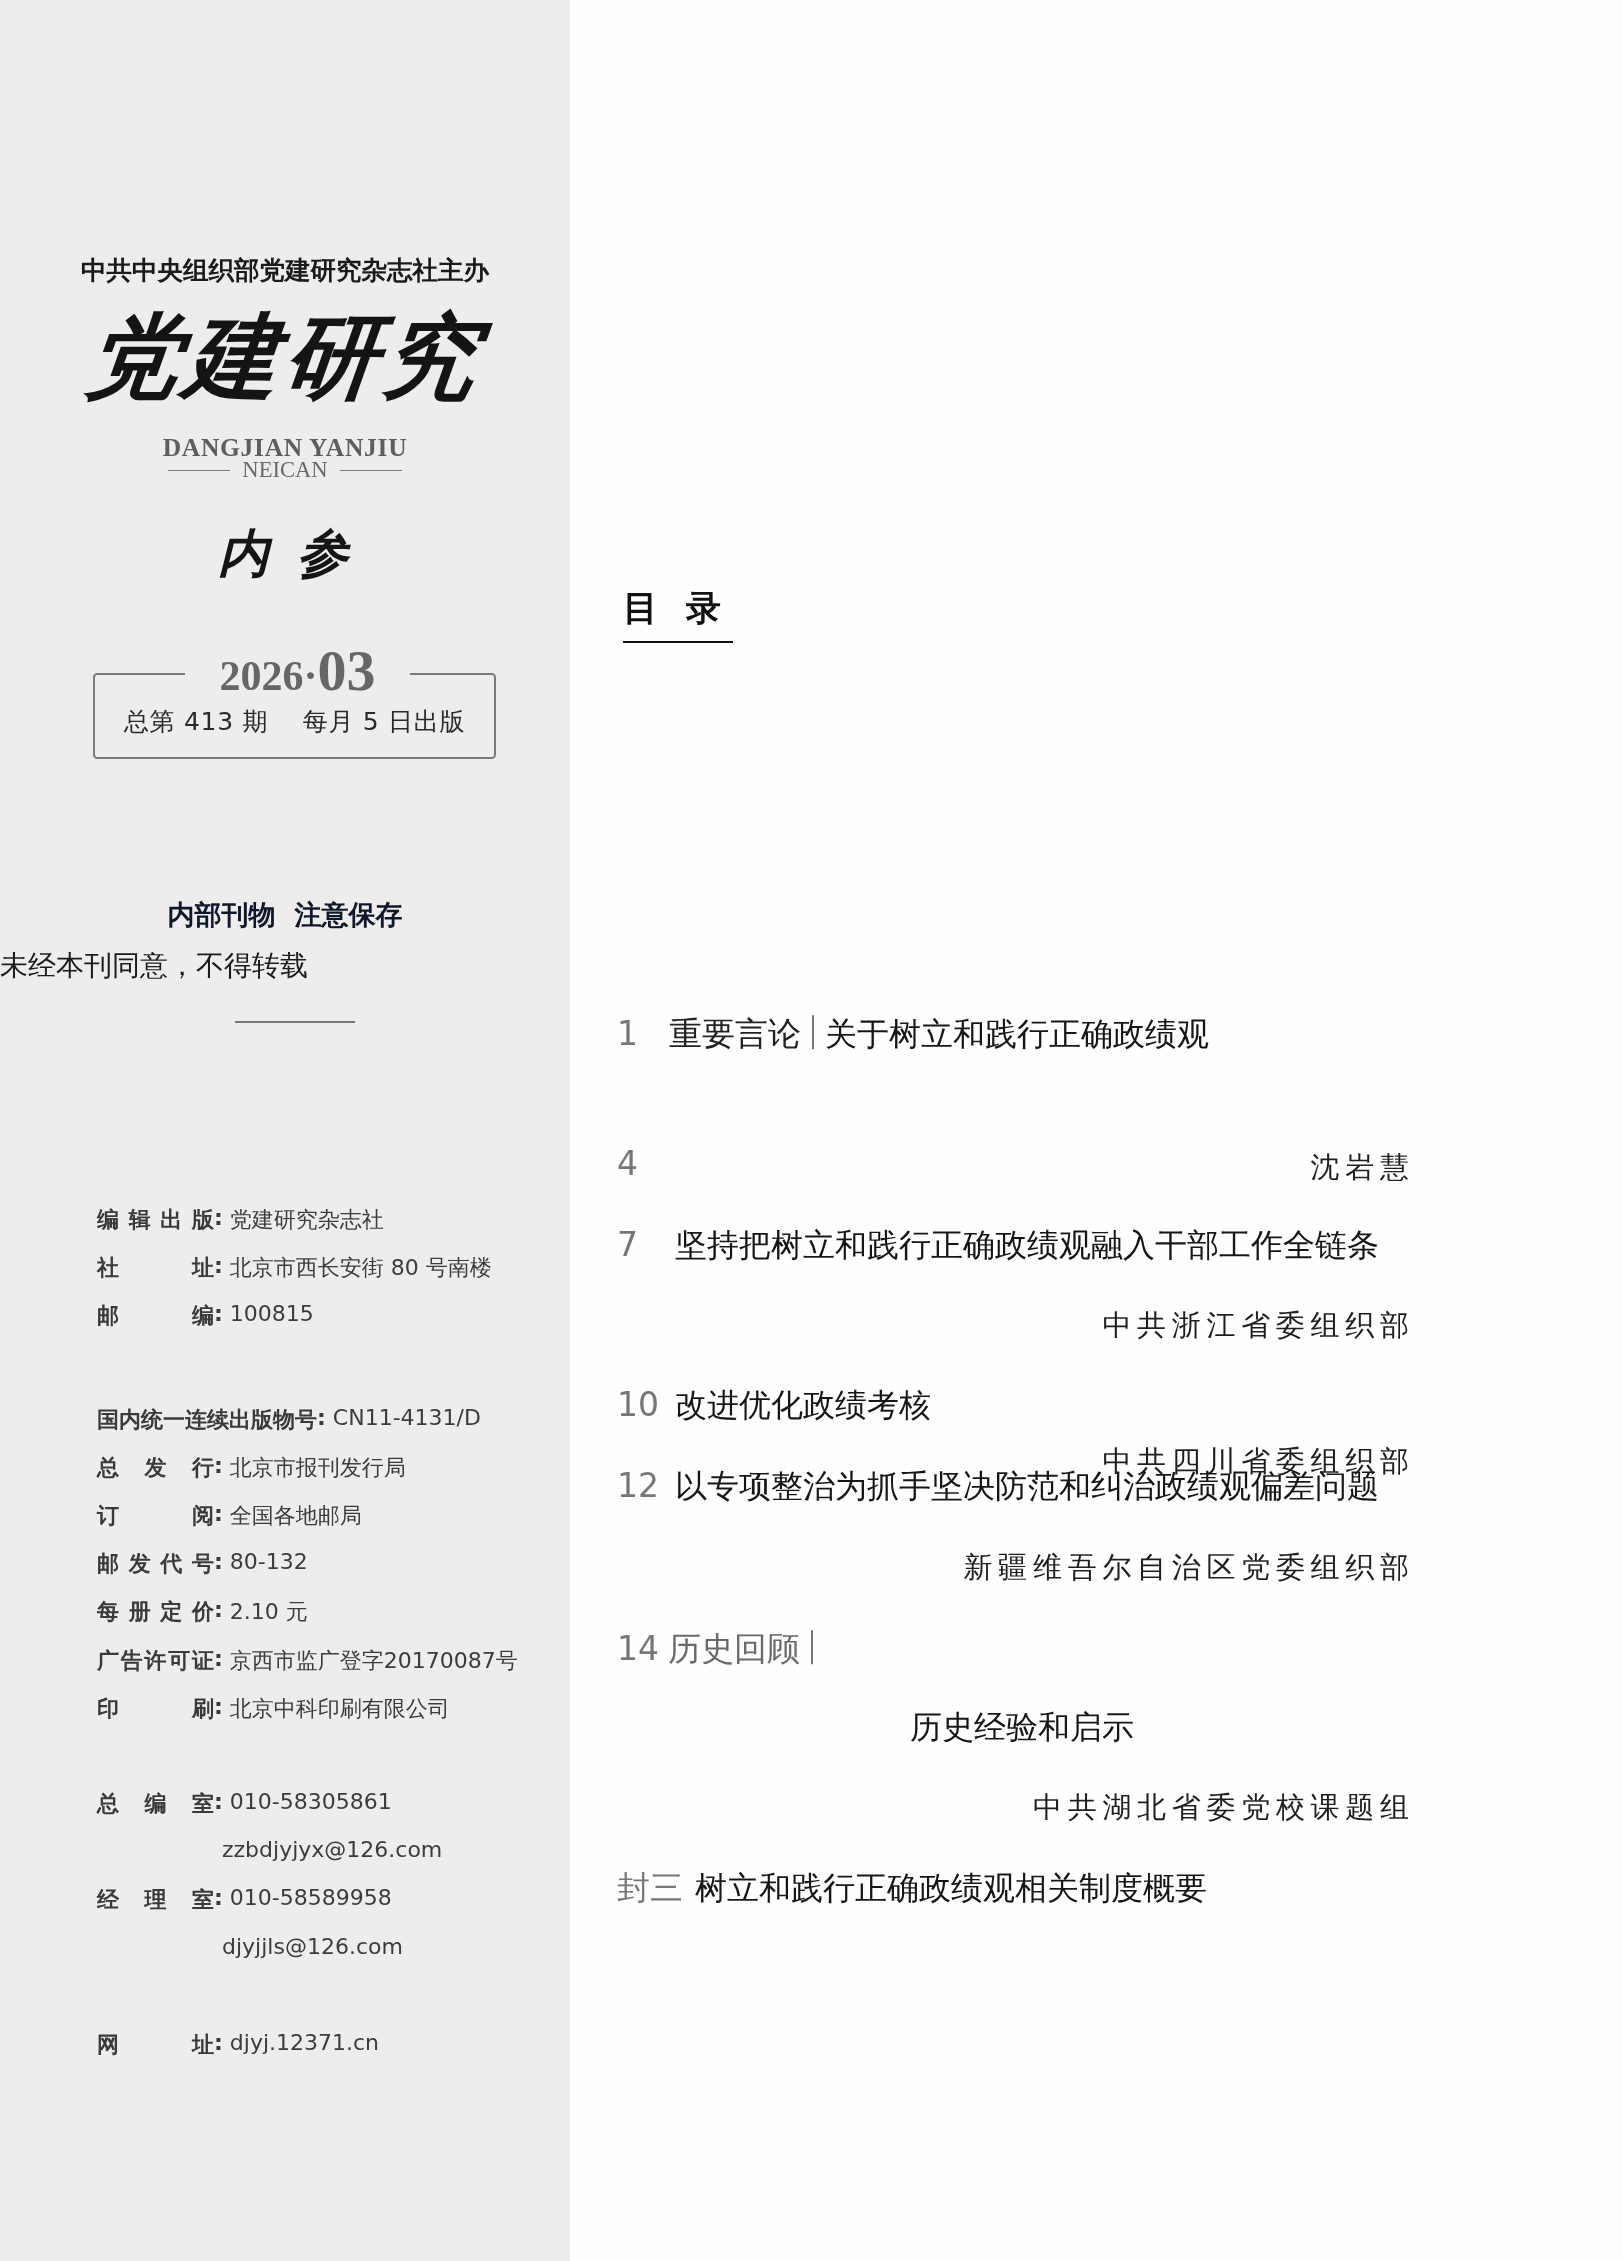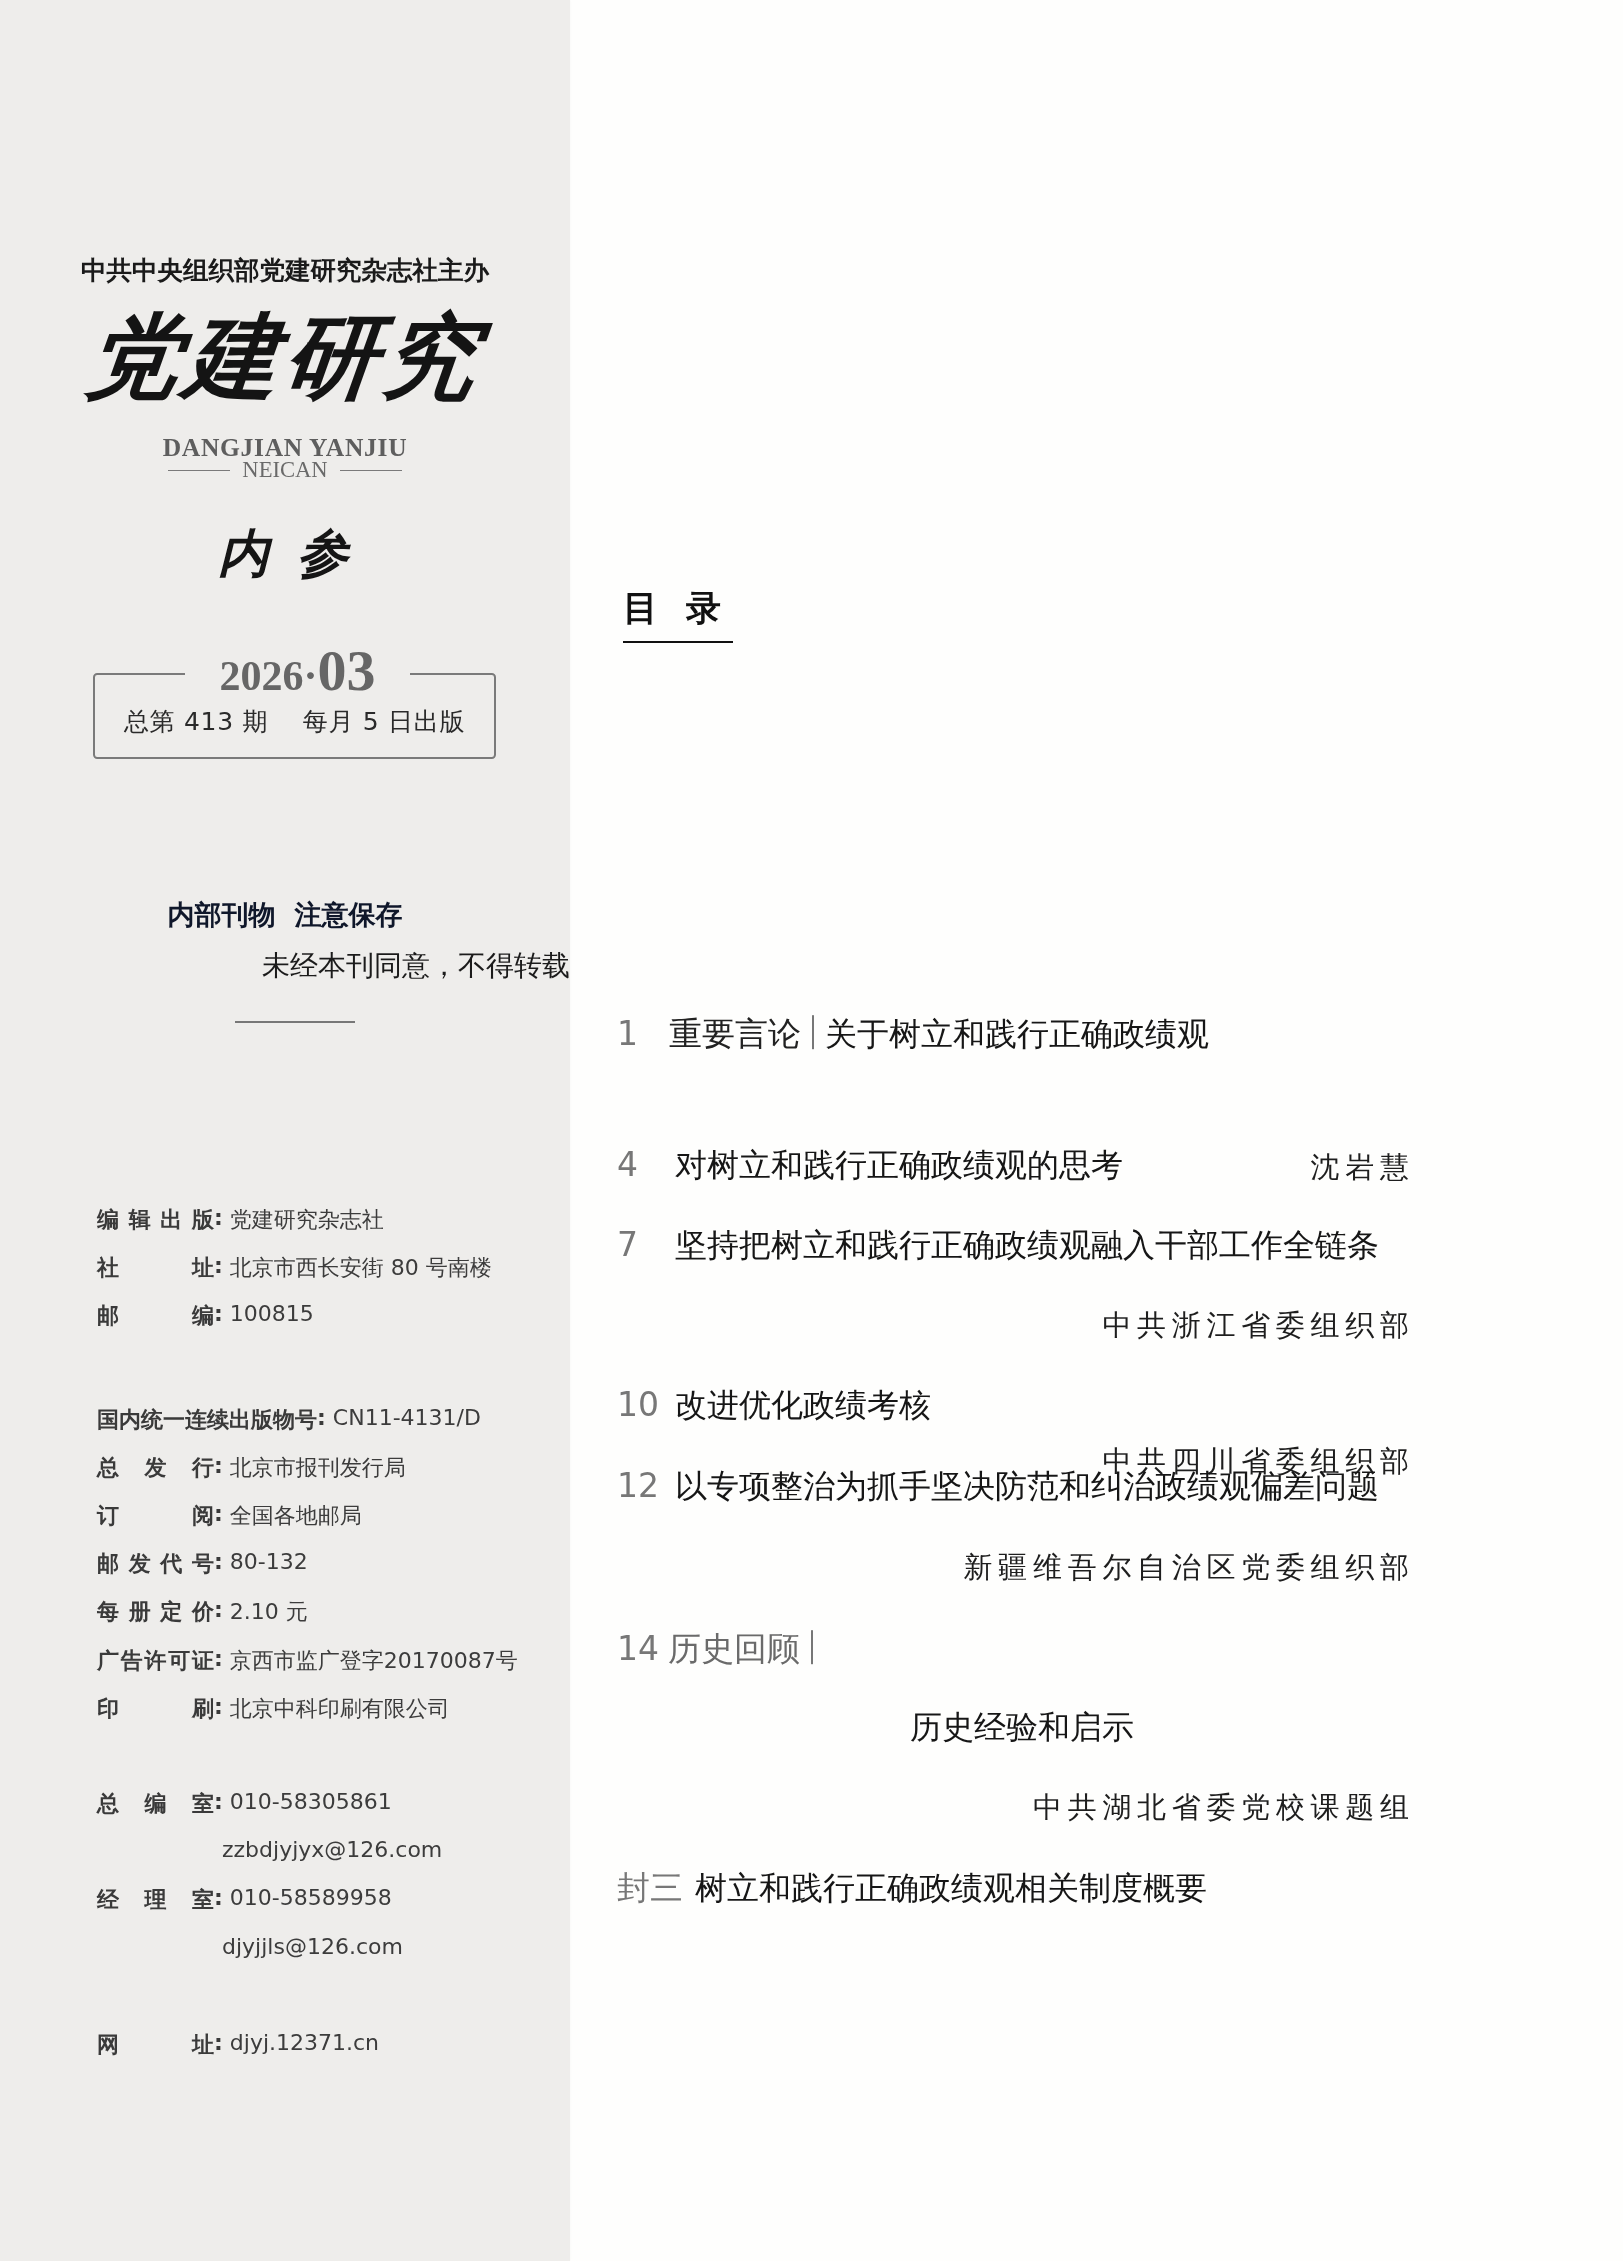--- a/index.html
+++ b/index.html
@@ -66,21 +66,21 @@
     left: 93px; width: 403px; top: 705px; text-align: center;
     font-size: 25px; color: #2a2a2a; letter-spacing: 0.7px; white-space: nowrap;
   }
 
   
   .notice1 {
     left: 0; width: 570px; top: 897px; text-align: center;
     font-size: 27px; font-weight: bold; color: #0f172a;
   }
   .notice2 {
-    left: 0; width: 570px; top: 947px; text-align: right;
+    left: 0; width: 570px; top: 947px; text-align: left;
     font-size: 28px; color: #1b1b1b;
   }
   .notice-rule { left: 235px; top: 1021px; width: 120px; height: 0; border-top: 2.1px solid #777; }
 
   
   .info { left: 97px; width: 467px; font-size: 22px; color: #3a3a3a; }
   .info .row { position: absolute; left: 0; white-space: nowrap; display: flex; }
   .info .lbl { font-weight: bold; color: #3a3a3a; display: inline-block; width: 117px; text-align-last: justify; }
   .info .lbl.auto { width: auto; text-align-last: auto; }
   .info .colon { font-weight: bold; margin-right: 7px; }
@@ -214,21 +214,20 @@
 
 <div class="toc-item" style="top:1011px;">
   <span class="toc-num" style="width:52px;">1</span>
   <span class="toc-section">重要言论</span>
   <span class="toc-bar"></span>
   <span class="toc-title-text">关于树立和践行正确政绩观</span>
 </div>
 
 <div class="toc-item" style="top:1144px;">
   <span class="toc-num">4</span>
-  <span class="toc-title-text">对树立和践行正确政绩观的思考</span>
 </div>
 <div class="toc-author" style="top:1148px;">沈岩慧</div>
 
 <div class="toc-item" style="top:1224px;">
   <span class="toc-num">7</span>
   <span class="toc-title-text">坚持把树立和践行正确政绩观融入干部工作全链条</span>
 </div>
 <div class="toc-author" style="top:1306px;">中共浙江省委组织部</div>
 
 <div class="toc-item" style="top:1384px;">

